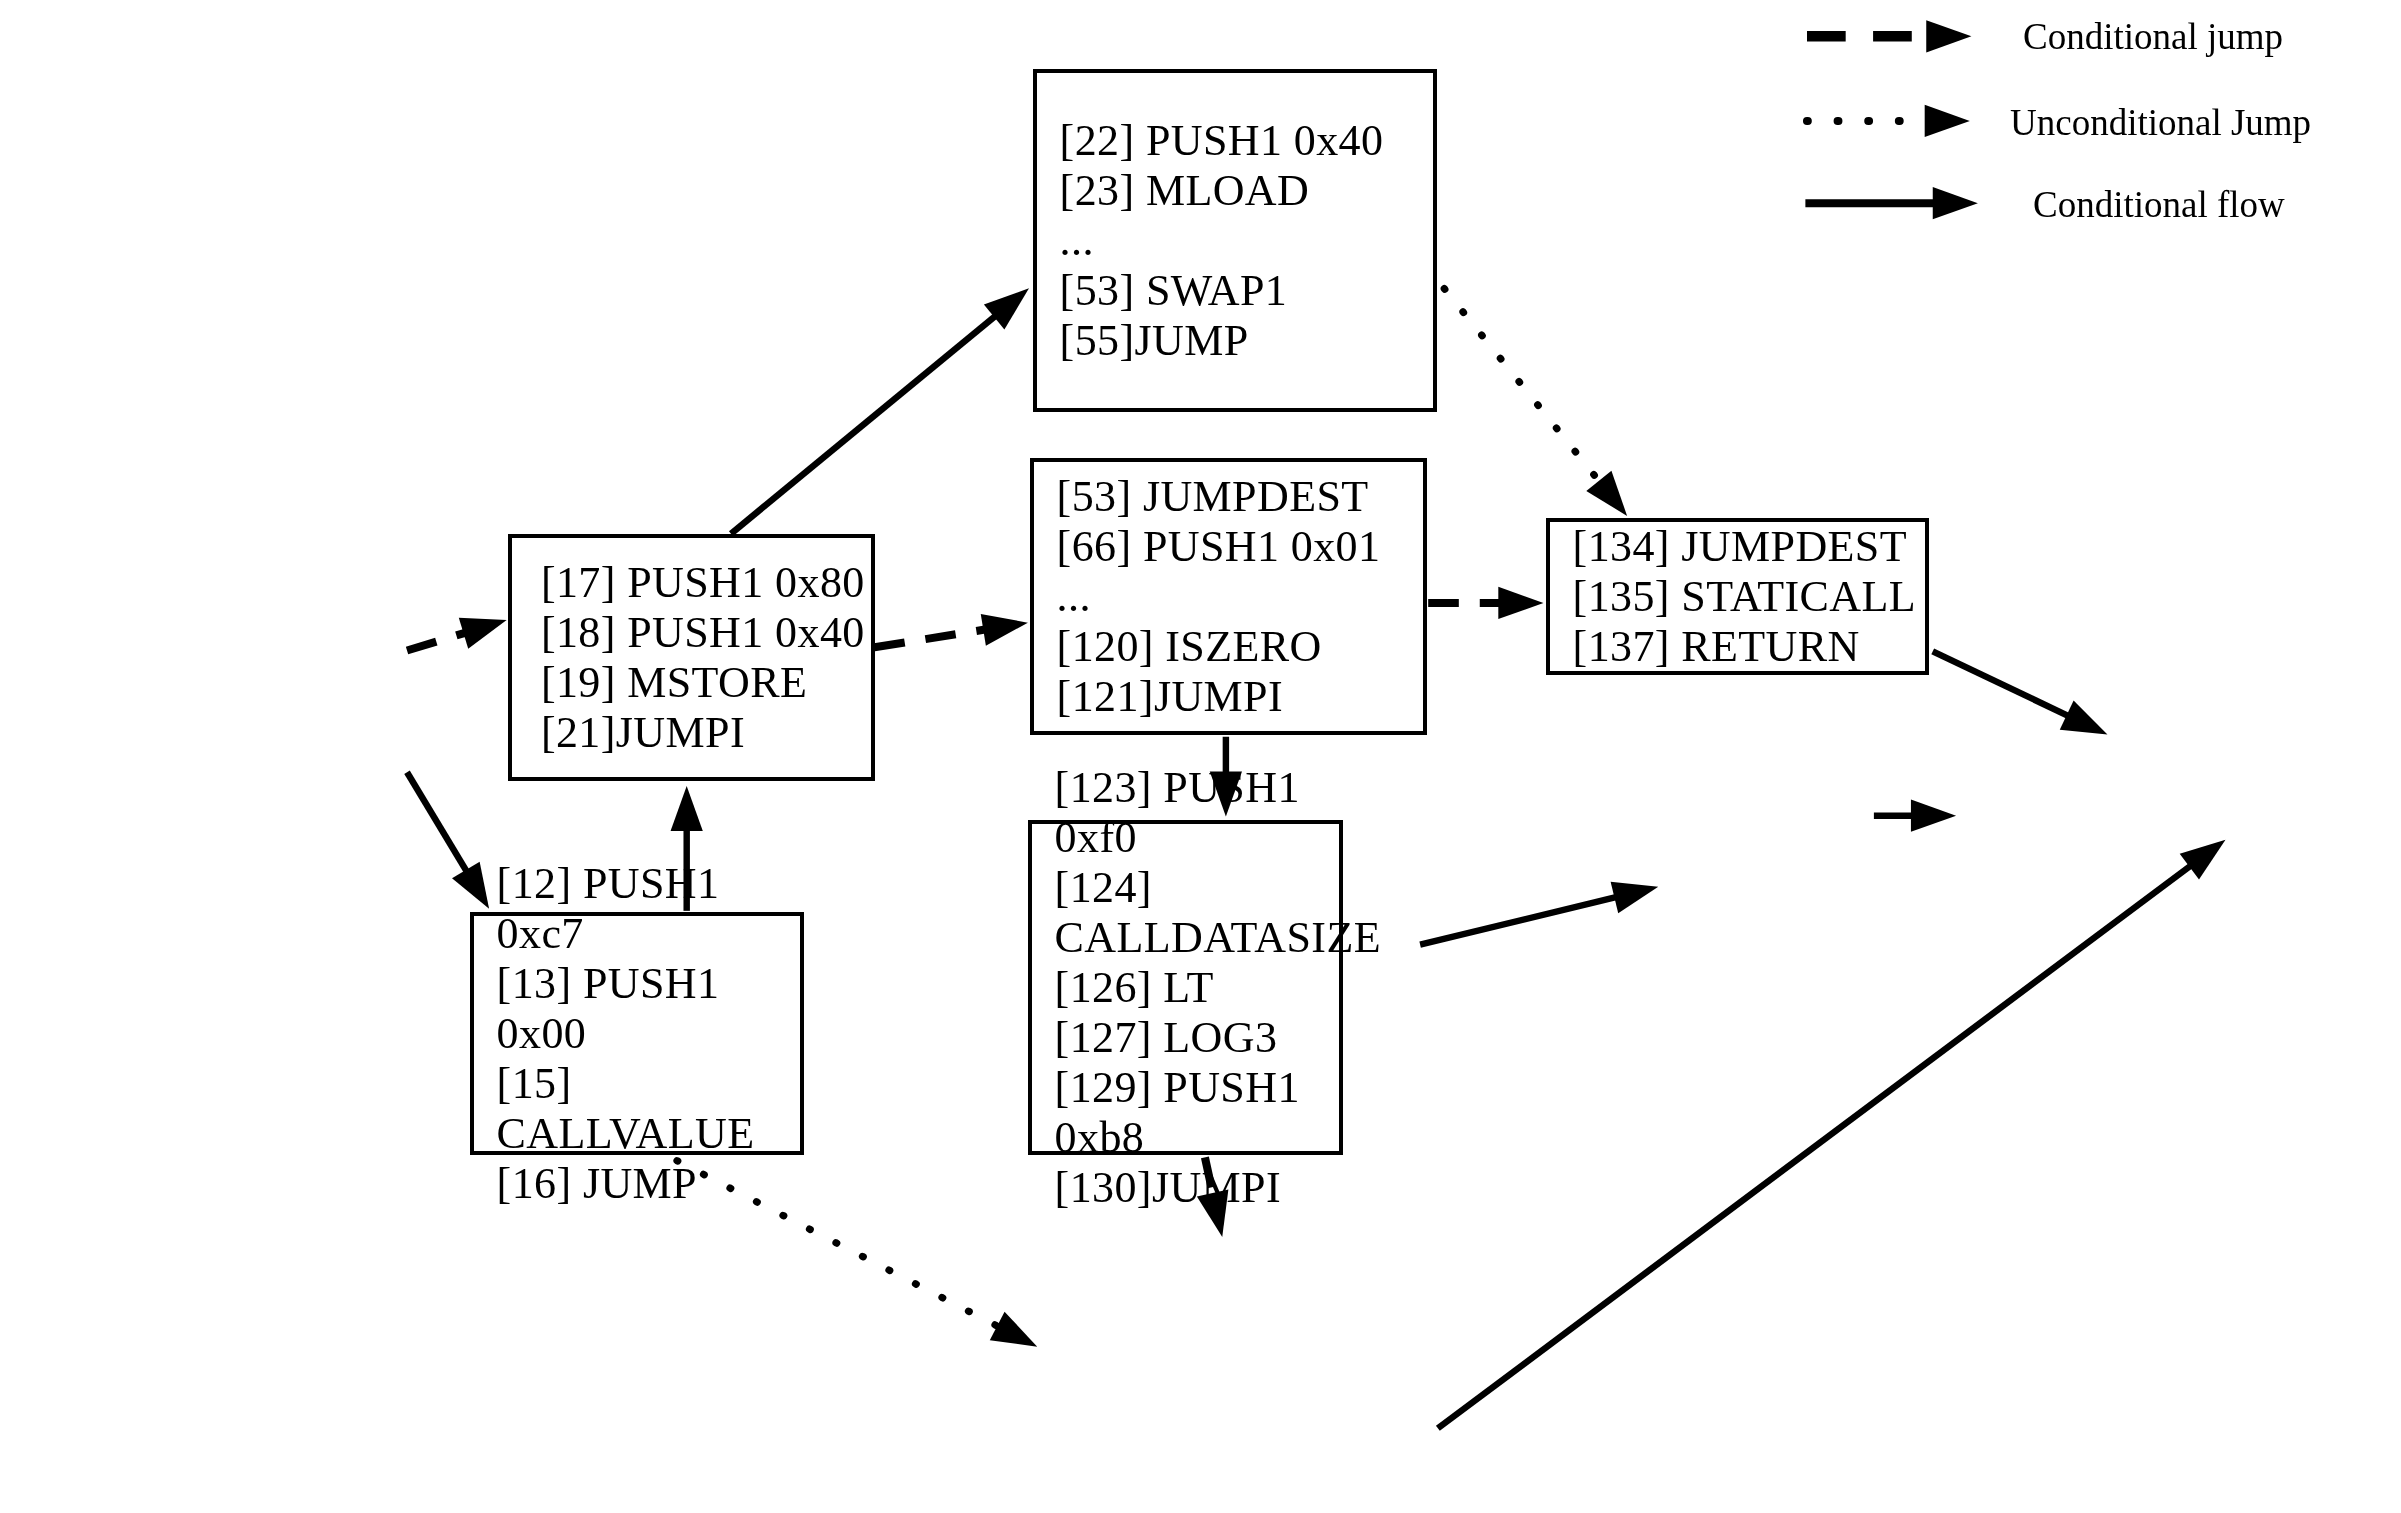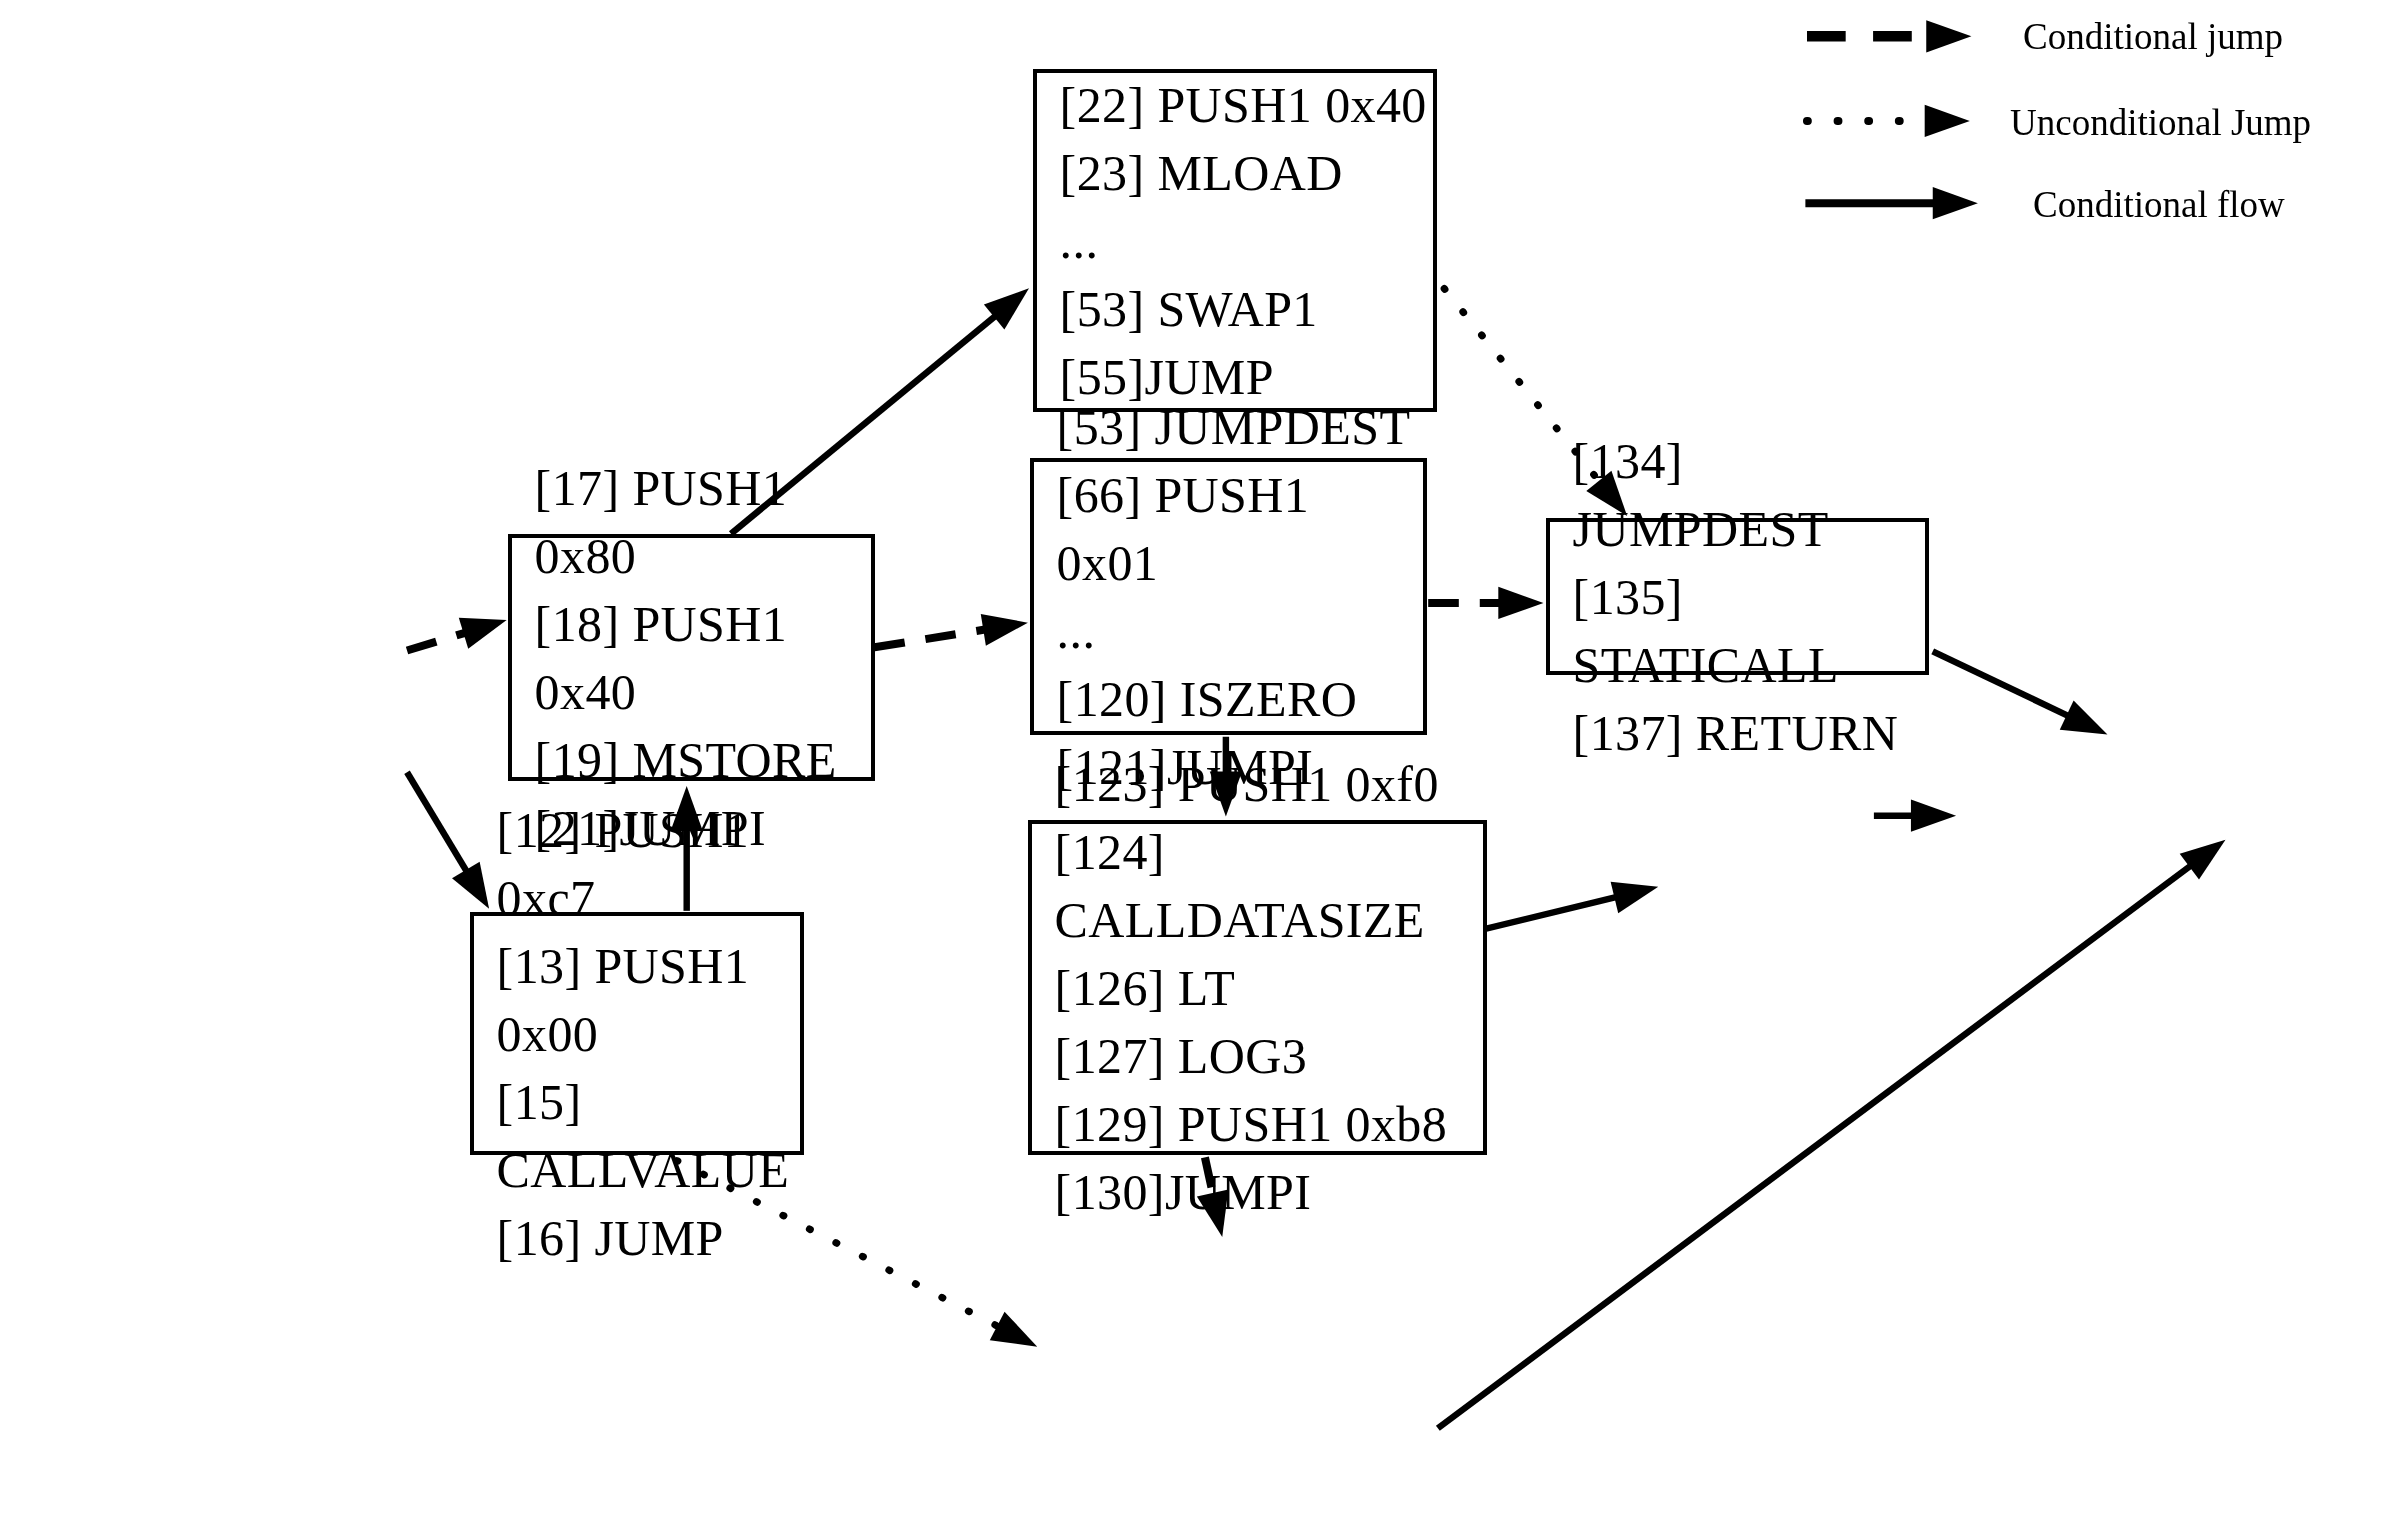--- a/index.html
+++ b/index.html
@@ -15,22 +15,22 @@
   .block{
     position:absolute;
     border:4.8px solid #000;
     box-sizing:border-box;
     background:#ffffff;
     display:flex;
     align-items:center;
   }
   .block-text{
     white-space:pre-line;
-    font-size:50px;
-    line-height:68px;
+    font-size:44px;
+    line-height:50px;
     padding-left:22.6px;
     letter-spacing:0.4px;
   }
   .e-solid{stroke:#000;stroke-width:8;fill:none;marker-end:url(#ah);}
   .e-dashed{stroke:#000;stroke-width:10;fill:none;stroke-dasharray:38 26;marker-end:url(#ah);}
   .e-dotted{stroke:#000;stroke-width:9;fill:none;stroke-dasharray:1 36;stroke-linecap:round;marker-end:url(#ah);}
   .l-dashed{stroke:#000;stroke-width:13;fill:none;stroke-dasharray:48 34;marker-end:url(#ah);}
   .l-dotted{stroke:#000;stroke-width:10;fill:none;stroke-dasharray:1 37;stroke-linecap:round;marker-end:url(#ah);}
   .l-solid{stroke:#000;stroke-width:10;fill:none;marker-end:url(#ah);}
   .legend-label{
@@ -96,21 +96,21 @@
   </div>
 
   <div class="block" style="left:1030px;top:458px;width:397px;height:277px;">
     <div class="block-text">[53] JUMPDEST
 [66] PUSH1 0x01
 ...
 [120] ISZERO
 [121]JUMPI</div>
   </div>
 
-  <div class="block" style="left:1028px;top:820px;width:459px;height:335px;">
+  <div class="block" style="left:1028px;top:820px;width:315px;height:335px;">
     <div class="block-text">[123] PUSH1 0xf0
 [124] CALLDATASIZE
 [126] LT
 [127] LOG3
 [129] PUSH1 0xb8
 [130]JUMPI</div>
   </div>
 
 
   <div class="block" style="left:1546px;top:518px;width:383px;height:157px;">

